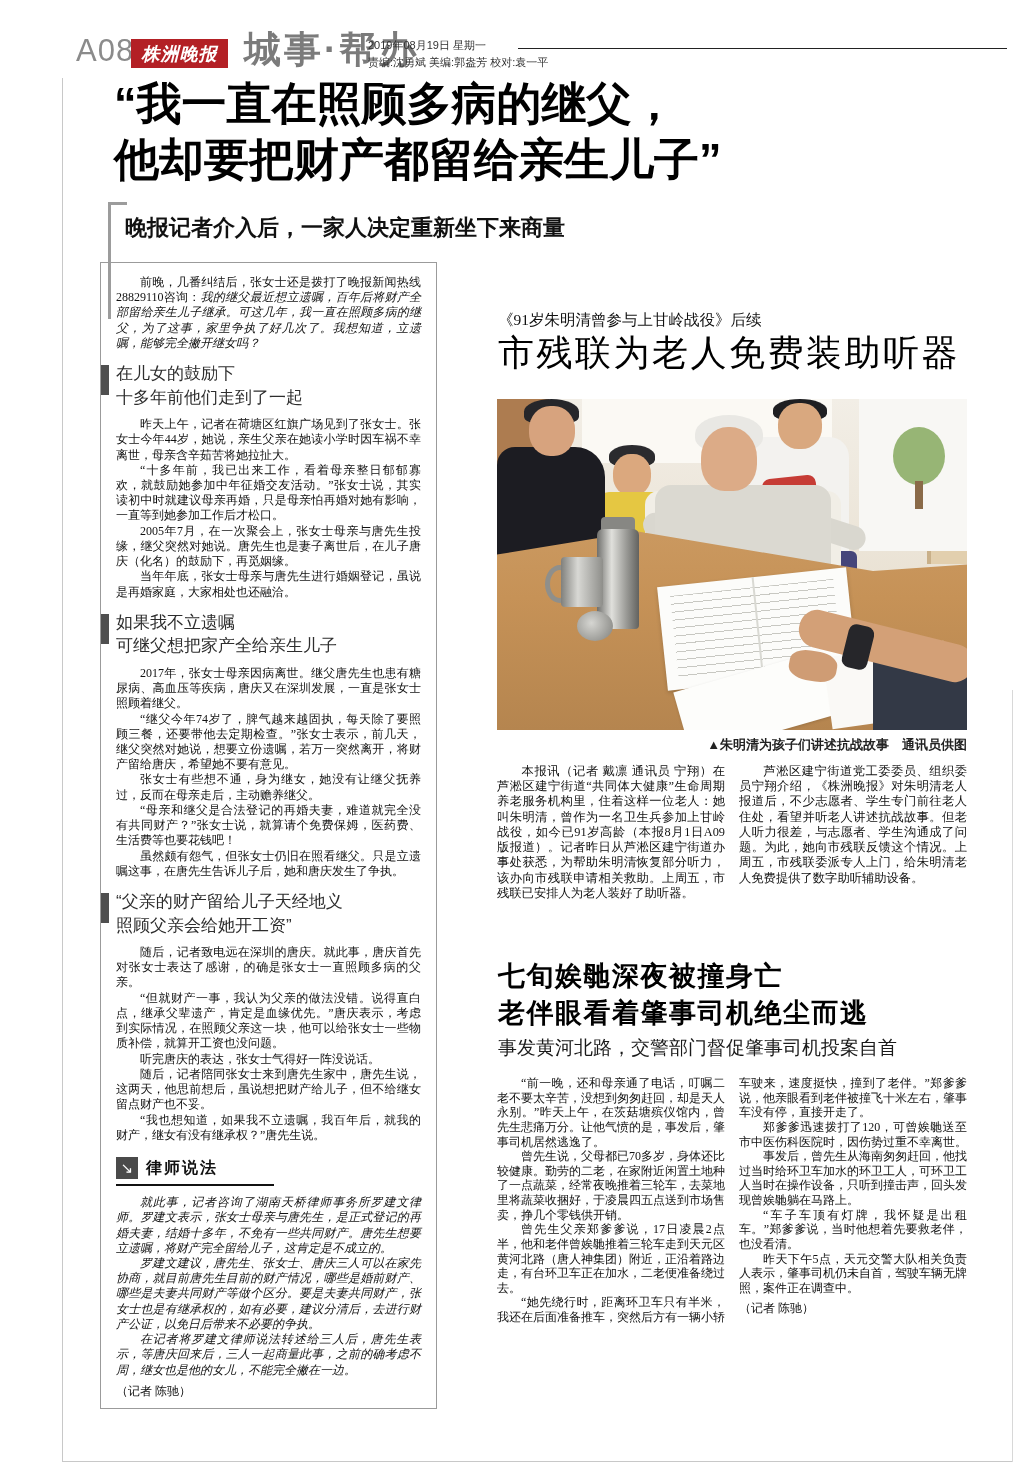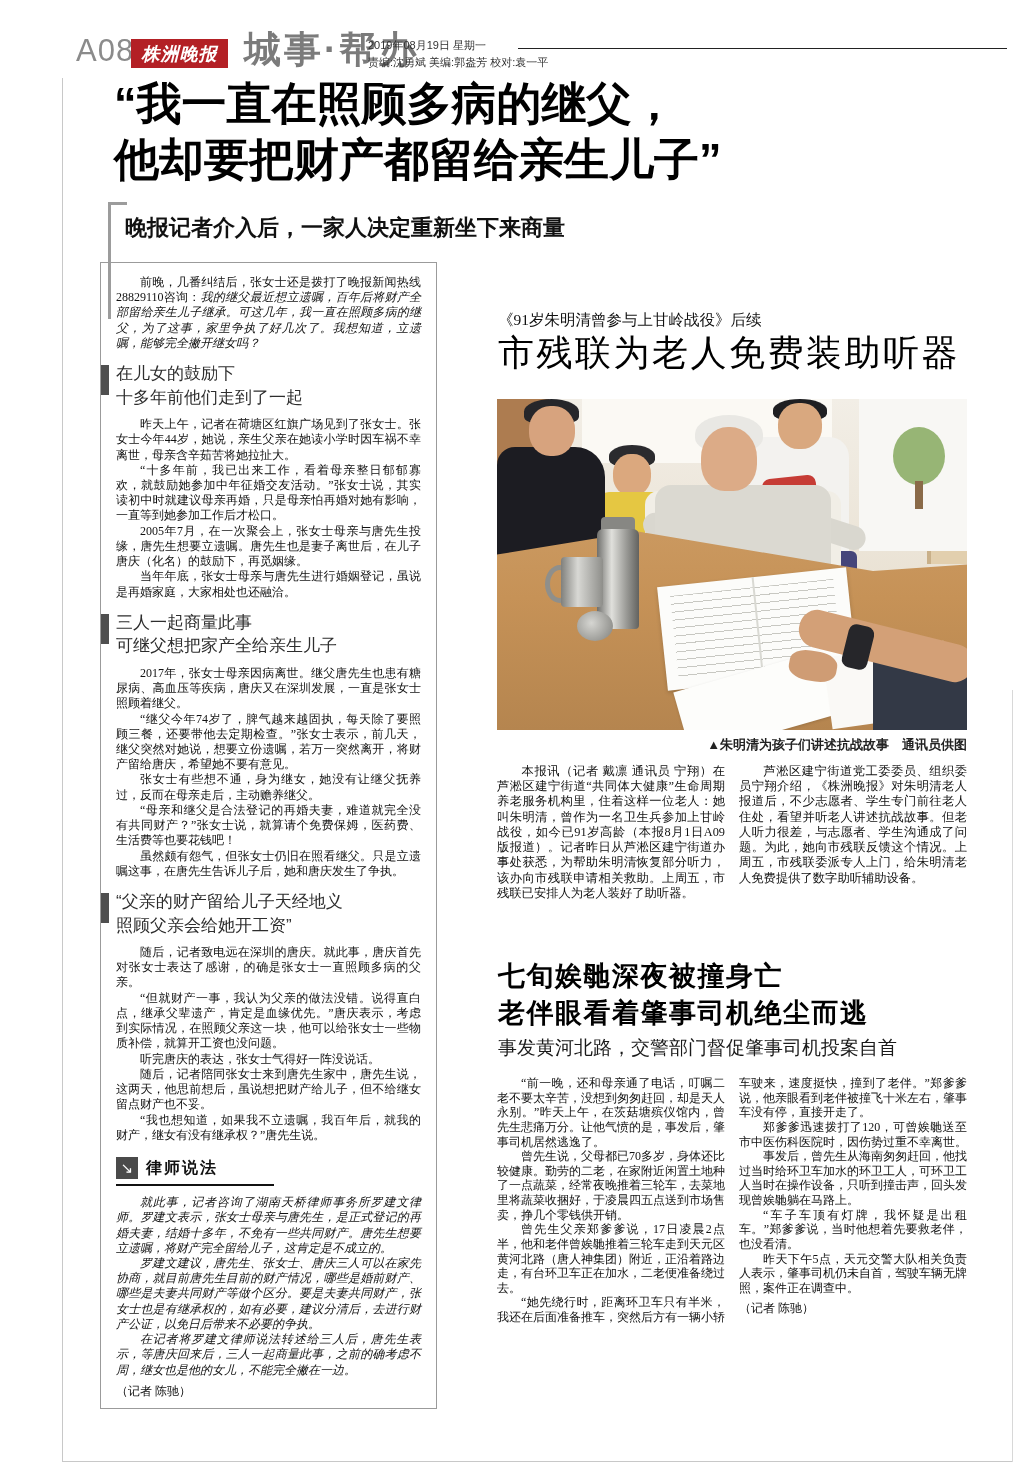--- a/index.html
+++ b/index.html
@@ -143,27 +143,27 @@
   <p><span>前晚，几番纠结后，张女士还是拨打了晚报新闻热线28829110咨询：</span><span class="kai">我的继父最近想立遗嘱，百年后将财产全部留给亲生儿子继承。可这几年，我一直在照顾多病的继父，为了这事，家里争执了好几次了。我想知道，立遗嘱，能够完全撇开继女吗？</span></p>
 
   <div class="subhead">
     <span class="marker"></span>
     <div>在儿女的鼓励下</div>
     <div>十多年前他们走到了一起</div>
   </div>
   <div>
       <p>昨天上午，记者在荷塘区红旗广场见到了张女士。张女士今年44岁，她说，亲生父亲在她读小学时因车祸不幸离世，母亲含辛茹苦将她拉扯大。</p>
       <p>“十多年前，我已出来工作，看着母亲整日郁郁寡欢，就鼓励她参加中年征婚交友活动。”张女士说，其实读初中时就建议母亲再婚，只是母亲怕再婚对她有影响，一直等到她参加工作后才松口。</p>
-      <p>2005年7月，在一次聚会上，张女士母亲与唐先生投缘，唐先生想要立遗嘱。唐先生也是妻子离世后，在儿子唐庆（化名）的鼓励下，再觅姻缘。</p>
+      <p>2005年7月，在一次聚会上，张女士母亲与唐先生投缘，继父突然对她说。唐先生也是妻子离世后，在儿子唐庆（化名）的鼓励下，再觅姻缘。</p>
       <p>当年年底，张女士母亲与唐先生进行婚姻登记，虽说是再婚家庭，大家相处也还融洽。</p>
     </div>
 
   <div class="subhead">
     <span class="marker"></span>
-    <div>三人一起商量此事</div>
+    <div>如果我不立遗嘱</div>
     <div>可继父想把家产全给亲生儿子</div>
   </div>
   <div>
       <p>2017年，张女士母亲因病离世。继父唐先生也患有糖尿病、高血压等疾病，唐庆又在深圳发展，一直是张女士照顾着继父。</p>
       <p>“继父今年74岁了，脾气越来越固执，每天除了要照顾三餐，还要带他去定期检查。”张女士表示，前几天，继父突然对她说，想要立份遗嘱，若万一突然离开，将财产留给唐庆，希望她不要有意见。</p>
       <p>张女士有些想不通，身为继女，她没有让继父抚养过，反而在母亲走后，主动赡养继父。</p>
       <p>“母亲和继父是合法登记的再婚夫妻，难道就完全没有共同财产？”张女士说，就算请个免费保姆，医药费、生活费等也要花钱吧！</p>
       <p>虽然颇有怨气，但张女士仍旧在照看继父。只是立遗嘱这事，在唐先生告诉儿子后，她和唐庆发生了争执。</p>
     </div>
 

